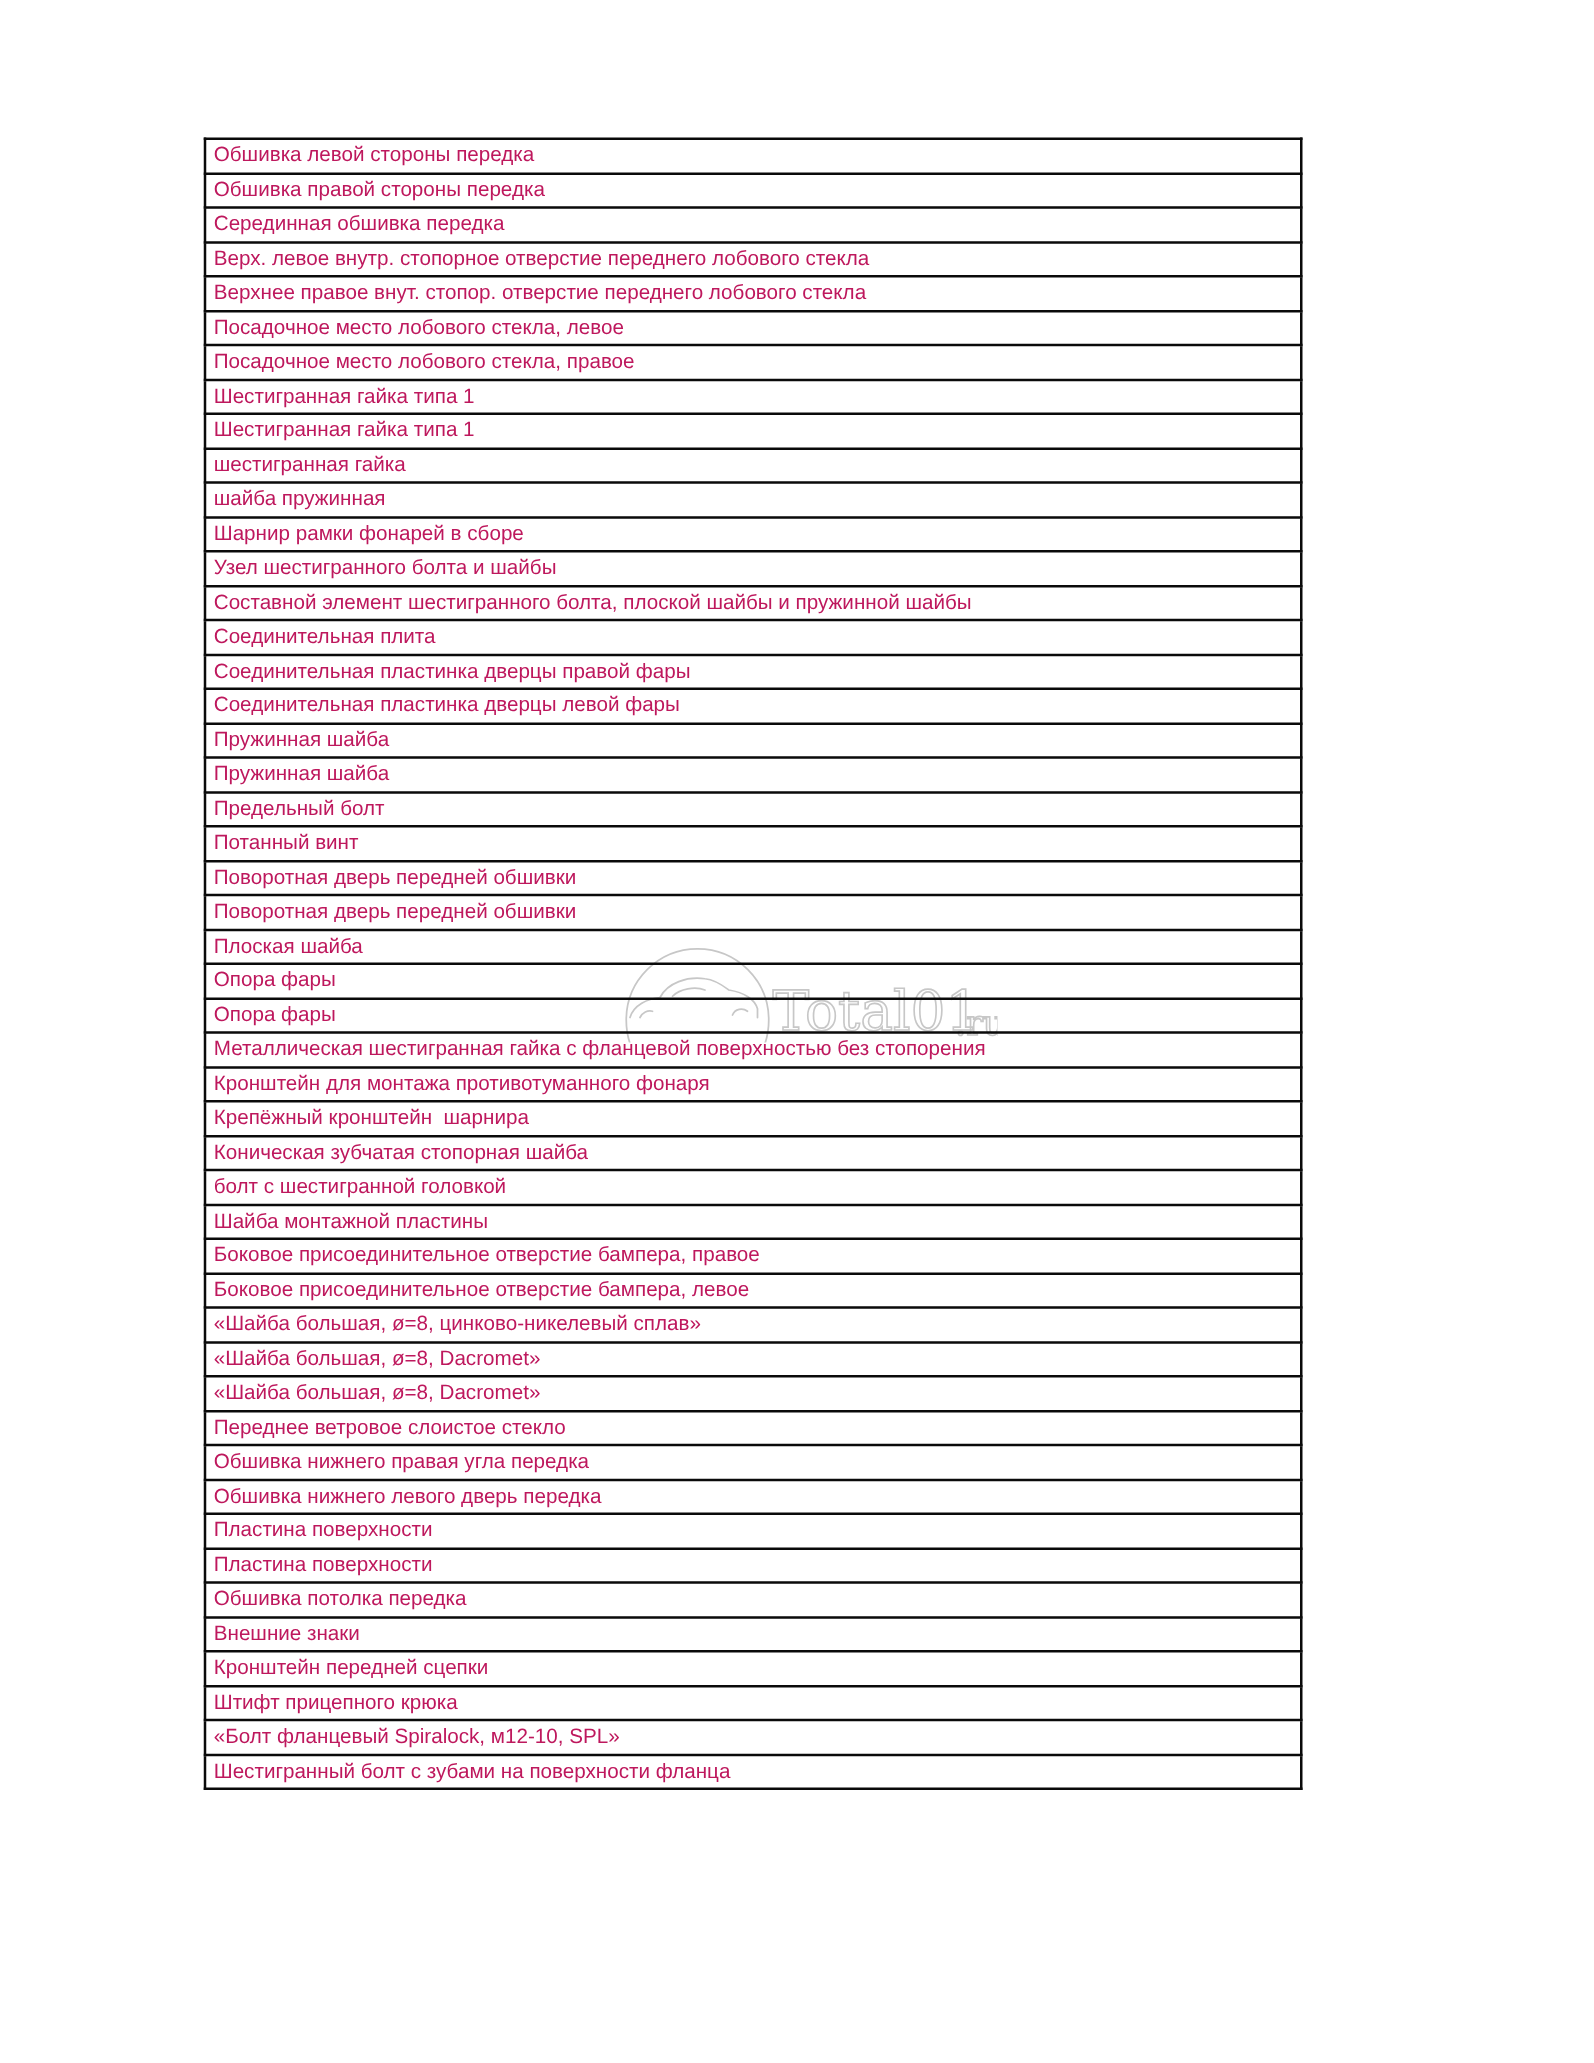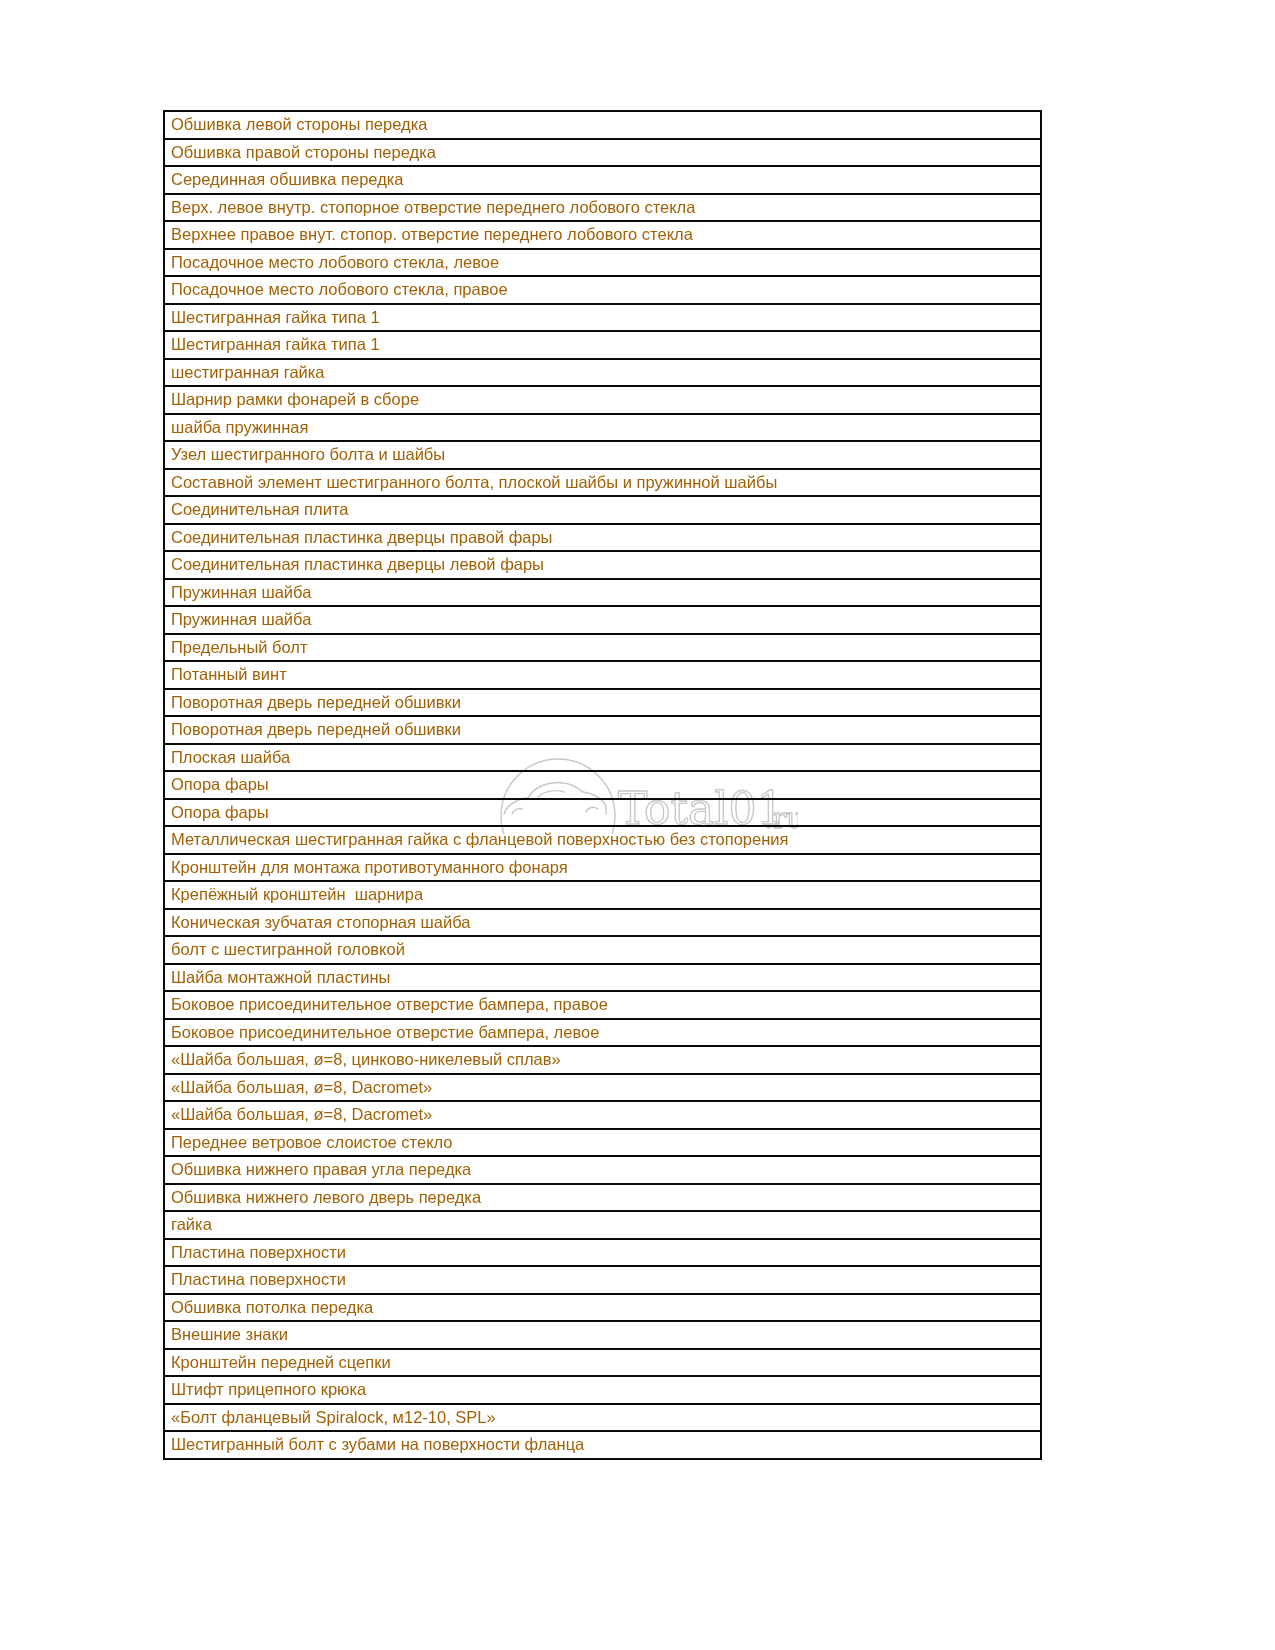--- a/index.html
+++ b/index.html
@@ -26,21 +26,21 @@
     table-layout:fixed;
     z-index:1;
     background:transparent;
   }
   table.parts-table td{
     border:2px solid #0a0a0a;
     height:25.5px;
     padding:0 6px;
     font-size:16.5px;
     line-height:1.15;
-    color:#a16207;
+    color:#be185d;
     vertical-align:middle;
     white-space:pre;
     overflow:hidden;
     background:transparent;
   }
 </style>
 </head>
 <body>
 
 <div class="page">
@@ -89,26 +89,26 @@
         <tr>
           <td>Шестигранная гайка типа 1</td>
         </tr>
         <tr>
           <td>Шестигранная гайка типа 1</td>
         </tr>
         <tr>
           <td>шестигранная гайка</td>
         </tr>
         <tr>
+          <td>шайба пружинная</td>
+        </tr>
+        <tr>
           <td>Шарнир рамки фонарей в сборе</td>
         </tr>
         <tr>
-          <td>шайба пружинная</td>
-        </tr>
-        <tr>
           <td>Узел шестигранного болта и шайбы</td>
         </tr>
         <tr>
           <td>Составной элемент шестигранного болта, плоской шайбы и пружинной шайбы</td>
         </tr>
         <tr>
           <td>Соединительная плита</td>
         </tr>
         <tr>
           <td>Соединительная пластинка дверцы правой фары</td>
@@ -177,23 +177,20 @@
           <td>«Шайба большая, ø=8, Dacromet»</td>
         </tr>
         <tr>
           <td>Переднее ветровое слоистое стекло</td>
         </tr>
         <tr>
           <td>Обшивка нижнего правая угла передка</td>
         </tr>
         <tr>
           <td>Обшивка нижнего левого дверь передка</td>
-        </tr>
-        <tr>
-          <td>гайка</td>
         </tr>
         <tr>
           <td>Пластина поверхности</td>
         </tr>
         <tr>
           <td>Пластина поверхности</td>
         </tr>
         <tr>
           <td>Обшивка потолка передка</td>
         </tr>

